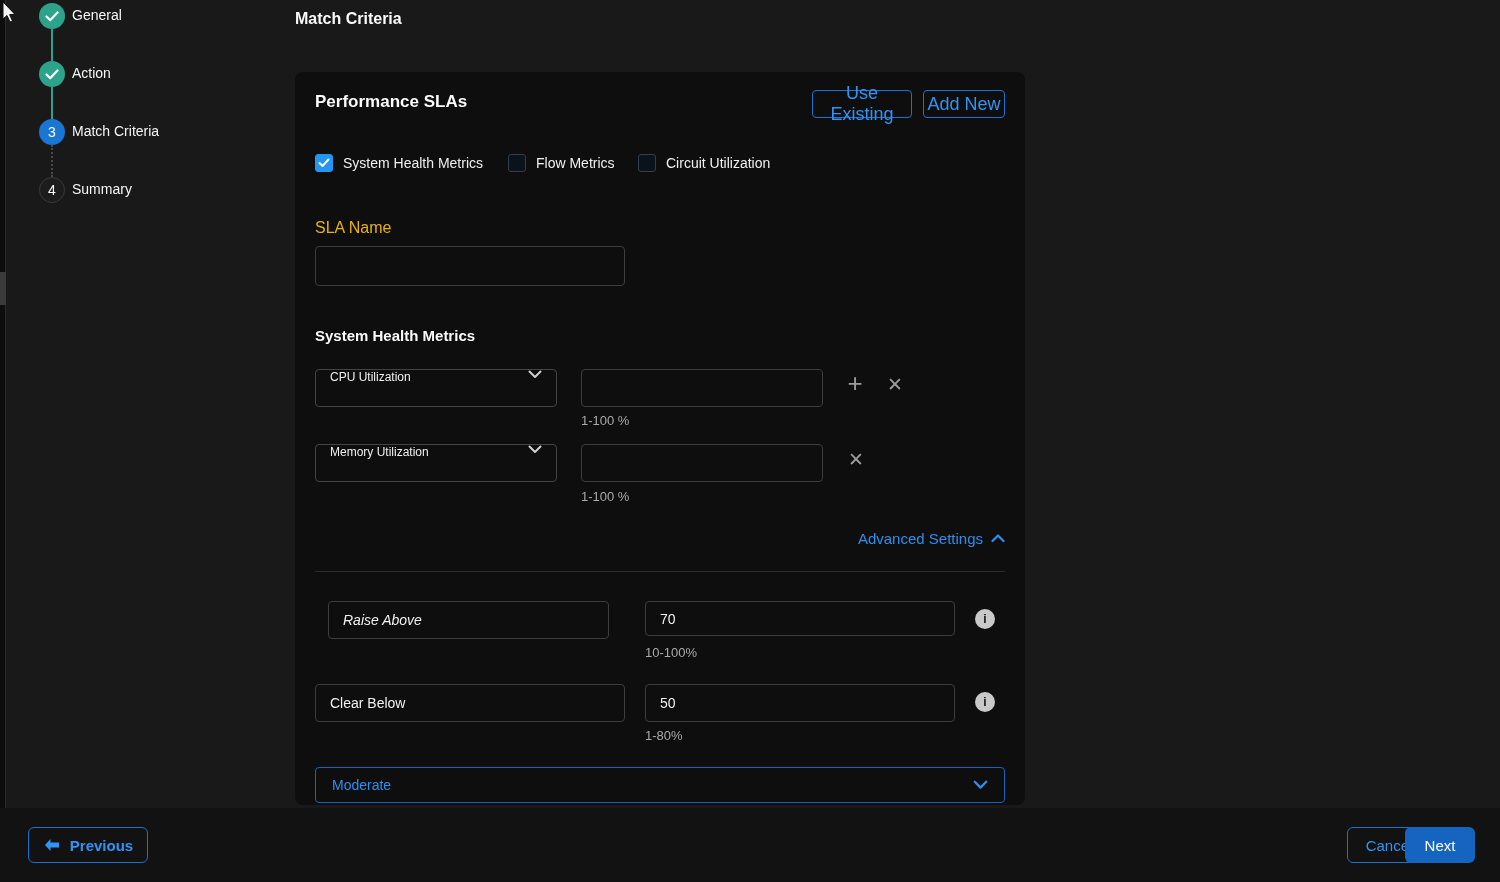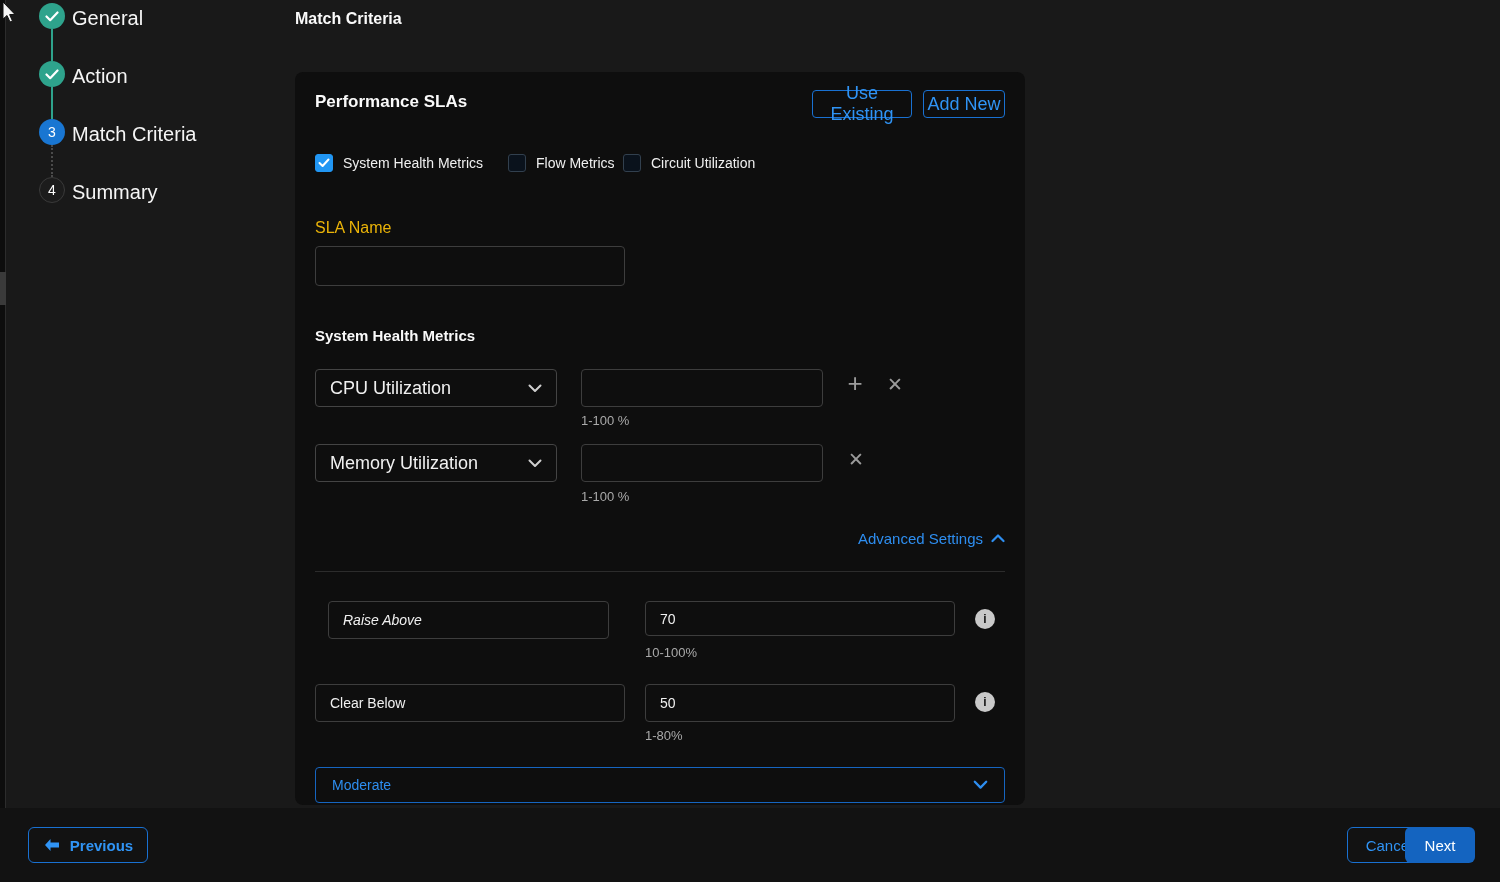--- a/index.html
+++ b/index.html
@@ -29,21 +29,21 @@
   .stepper { position: absolute; left: 0; top: 0; width: 280px; height: 400px; }
   .step-circle {
     position: absolute; left: 39px; width: 26px; height: 26px; border-radius: 50%;
     display: flex; align-items: center; justify-content: center;
     font-size: 14px; color: #fff;
   }
   .step-circle.complete { background: #2ea38c; }
   .step-circle.active   { background: #1976d2; }
   .step-circle.pending  { background: #1c1c1c; border: 1px solid #3a3a3a; }
   .step-label {
-    position: absolute; left: 72px; font-size: 20px; color: #f5f5f5; white-space: nowrap;
+    position: absolute; left: 72px; font-size: 14px; color: #f5f5f5; white-space: nowrap;
   }
   .connector { position: absolute; left: 51px; width: 2px; background: #2ea38c; }
   .connector.dashed { width: 0; background: none; border-left: 2px dotted #4a4a4a; }
 
   
   .page-title {
     position: absolute; left: 295px; top: 10px;
     font-size: 16px; font-weight: 700; color: #fafafa;
   }
 
@@ -81,22 +81,22 @@
   .tbox {
     position: absolute; background: #0e0e0e; border: 1px solid #3d3d3d; border-radius: 4px;
     color: #f0f0f0; font-size: 14px; font-family: inherit; padding: 0 14px;
     display: flex; align-items: center;
   }
   input.tbox { display: block; line-height: 36px; outline: none; }
   .section-heading { position: absolute; font-size: 15px; font-weight: 700; color: #fafafa; }
 
   .select-box {
     position: absolute; background: #0e0e0e; border: 1px solid #444; border-radius: 4px;
-    display: flex; align-items: center; justify-content: space-between;
-    padding: 16px 14px; cursor: pointer; color: #f0f0f0; font-size: 18px;
+    display: flex; justify-content: space-between;
+    padding: 0 14px; cursor: pointer; color: #f0f0f0; font-size: 12px;
   }
   .hint { position: absolute; font-size: 13px; color: #a9a9a9; }
 
   .icon-btn {
     position: absolute; width: 26px; height: 26px; color: #9b9b9b;
     display: flex; align-items: center; justify-content: center; cursor: pointer;
     background: none; border: none; font-family: inherit;
   }
   .icon-plus { font-size: 26px; font-weight: 400; }
   .icon-x    { font-size: 19px; }
@@ -207,21 +207,21 @@
         <svg class="chev" width="12" height="10" viewBox="0 0 12 10">
             <polyline points="1.5,5 4.6,8 10.5,1.5" fill="none" stroke="#fff" stroke-width="2" stroke-linecap="round" stroke-linejoin="round"></polyline>
           </svg>
       </span>
       <span class="cb-label">System Health Metrics</span>
     </div>
     <div class="cb-item" style="left:193px;">
       <span class="cb-box"></span>
       <span class="cb-label">Flow Metrics</span>
     </div>
-    <div class="cb-item" style="left:308px;">
+    <div class="cb-item" style="left:323px;">
       <span class="cb-box"></span>
       <span class="cb-label">Circuit Utilization</span>
     </div>
   </div>
 
   <div class="field-label" style="left:20px; top:147px;">SLA Name</div>
   <input class="tbox" style="left: 20px; top: 174px; width: 310px; height: 40px;" value="">
 
   <h3 class="section-heading" style="left:20px; top:255px;">System Health Metrics</h3>
 

